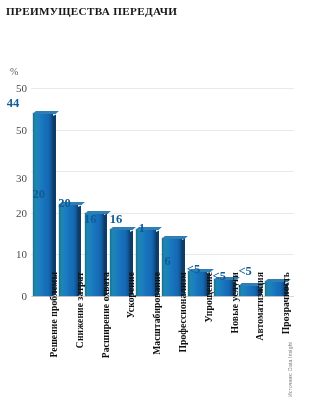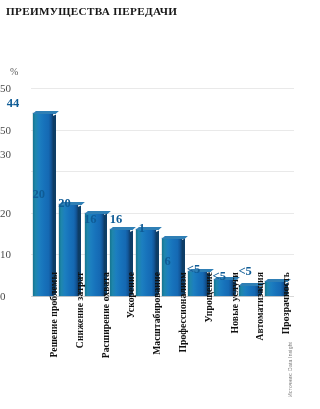--- a/index.html
+++ b/index.html
@@ -38,20 +38,21 @@
     left:10px; top:4px;
     font-family:"Liberation Serif", serif;
     font-size:10px;
     color:#5a5a5a;
   }
 
   
   .ytick{
     position:absolute;
     left:0; width:27px;
+    text-align:right;
     font-family:"Liberation Serif", serif;
     font-size:11px;
     color:#4b4b4b;
     transform:translateY(-50%);
   }
 
   
   .grid{
     position:absolute;
     left:31px; right:6px;
@@ -170,21 +171,21 @@
       <div class="grid" style="top: 192.4px;"></div>
       <div class="grid" style="top: 150.8px;"></div>
       <div class="grid" style="top: 109.2px;"></div>
       <div class="grid" style="top: 67.6px;"></div>
       <div class="grid" style="top: 26px;"></div>
     </div>
   <div id="yticks">
       <div class="ytick" style="top: 234px;">0</div>
       <div class="ytick" style="top: 192.4px;">10</div>
       <div class="ytick" style="top: 150.8px;">20</div>
-      <div class="ytick" style="top: 92px;">30</div>
+      <div class="ytick" style="top: 116px;">30</div>
       <div class="ytick" style="top: 67.6px;">50</div>
       <div class="ytick" style="top: 26px;">50</div>
     </div>
 
   <div class="bars" id="bars" style="top: 26px; height: 208px;">
       <div class="barslot" style="left: 0px; width: 25.8px;">
         <div class="bar" title="Решение проблемы: 44" style="height: 183.04px;"></div>
       </div>
       <div class="barslot" style="left: 25.8px; width: 25.8px;">
         <div class="bar" title="Снижение затрат: 22" style="height: 91.52px;"></div>

